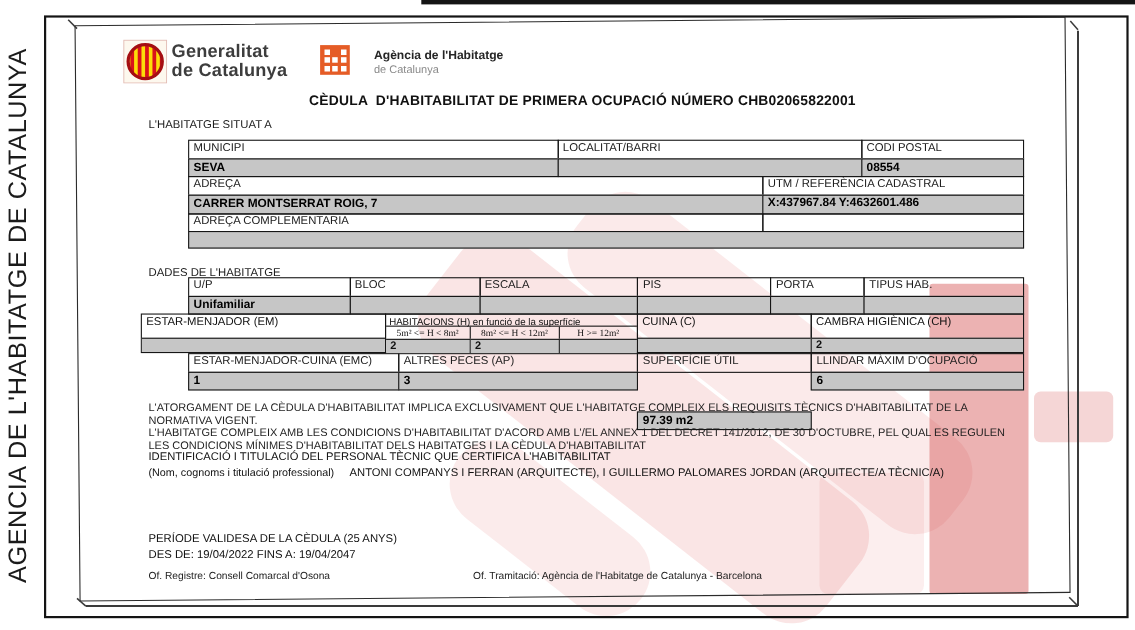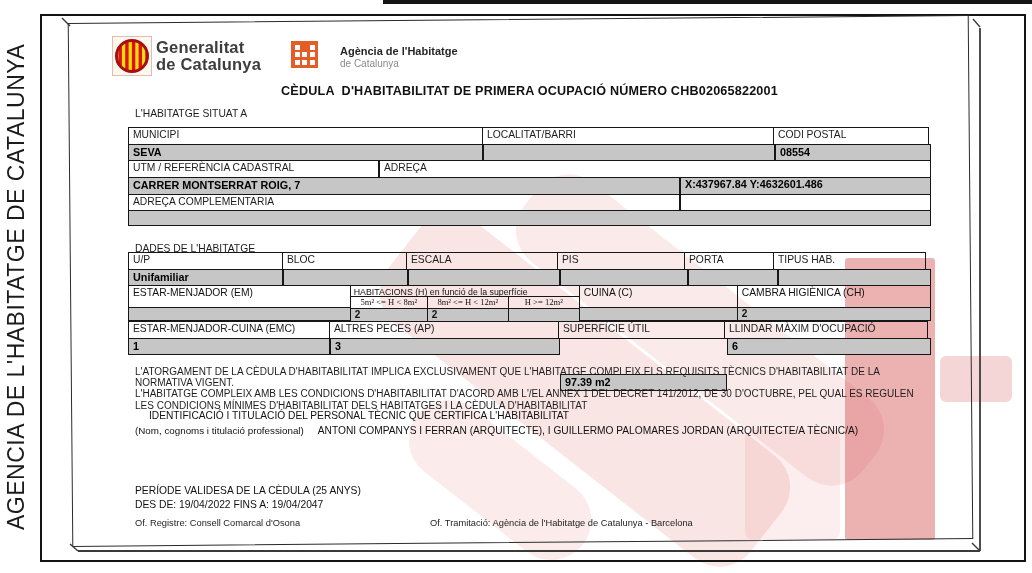--- a/index.html
+++ b/index.html
@@ -25,21 +25,21 @@
   #ag-icon{position:absolute;left:291px;top:41px;width:27px;height:27px;background:#e55c26;
      display:grid;grid-template-columns:1fr 1fr 1fr;grid-template-rows:1fr 1fr 1fr;gap:2.5px;padding:3.5px;box-sizing:border-box;}
   #ag-icon .w{background:#fff;}
   #ag-icon .e{background:transparent;}
   #ag-text-1{font-size:11px;font-weight:bold;color:#262626;}
   #ag-text-2{font-size:10px;color:#8a8a8a;margin-top:1px;}
   #doc-title{left:128px;top:84px;width:803px;text-align:center;font-weight:bold;font-size:12.6px;white-space:pre;letter-spacing:.2px;}
   
   .t-row{display:flex;}
   .t-row + .t-row{margin-top:-1px;justify-content:space-between;}
-  .t-cell{border:1px solid #161616;box-sizing:border-box;padding:1px 4px;overflow:hidden;}
+  .t-cell{border:1px solid #161616;box-sizing:border-box;padding:1px 4px;overflow:hidden;margin-left:43px;}
   .t-cell + .t-cell{margin-left:-1px;}
   .t-cell.hd{font-size:10.3px;color:#1c1c1c;background:transparent;}
   .t-cell.val{background:#c6c6c6;font-weight:bold;font-size:10.8px;color:#000;}
   .h18{height:18px;} .h17{height:17px;} .h16{height:16px;}
   
   .cplx{display:flex;margin-top:-1px;}
   .cplx-col{border:1px solid #161616;box-sizing:border-box;height:36px;position:relative;}
   .cplx-col + .cplx-col{margin-left:-1px;}
   .cplx-col .chd{font-size:10.3px;padding:1px 4px;}
   .cplx-col .cval{position:absolute;left:0;right:0;bottom:0;height:13px;background:#c6c6c6;
@@ -139,22 +139,22 @@
       <div class="t-cell hd h18" style="width:355px;">MUNICIPI</div>
       <div class="t-cell hd h18" style="width:292px;">LOCALITAT/BARRI</div>
       <div class="t-cell hd h18" style="width:156px;">CODI POSTAL</div>
     </div>
     <div class="t-row">
       <div class="t-cell val h17" style="width:355px;">SEVA</div>
       <div class="t-cell val h17" style="width:292px;"></div>
       <div class="t-cell val h17" style="width:156px;">08554</div>
     </div>
     <div class="t-row">
+      <div class="t-cell hd h18" style="width:552px;">ADREÇA</div>
       <div class="t-cell hd h18" style="width:251px;">UTM / REFERÈNCIA CADASTRAL</div>
-      <div class="t-cell hd h18" style="width:552px;">ADREÇA</div>
     </div>
     <div class="t-row">
       <div class="t-cell val h18" style="width:552px;">CARRER MONTSERRAT ROIG, 7</div>
       <div class="t-cell val h18" style="width:251px;padding-top:0;">X:437967.84 Y:4632601.486</div>
     </div>
     <div class="t-row">
       <div class="t-cell hd h17" style="width:552px;">ADREÇA COMPLEMENTARIA</div>
       <div class="t-cell hd h17" style="width:251px;"></div>
     </div>
     <div class="t-row">
@@ -222,21 +222,21 @@
       <div class="t-cell val h17" style="width:167px;margin-top:36px;">97.39 m2</div>
       <div class="t-cell val h17" style="width:204px;">6</div>
     </div>
   </div>
 
   <div class="content para" style="left:135px;top:366px;">
     <div>L'ATORGAMENT DE LA CÈDULA D'HABITABILITAT IMPLICA EXCLUSIVAMENT QUE L'HABITATGE COMPLEIX ELS REQUISITS TÈCNICS D'HABITABILITAT DE LA NORMATIVA VIGENT.</div>
     <div>L'HABITATGE COMPLEIX AMB LES CONDICIONS D'HABITABILITAT D'ACORD AMB L'/EL ANNEX 1 DEL DECRET 141/2012, DE 30 D'OCTUBRE, PEL QUAL ES REGULEN LES CONDICIONS MÍNIMES D'HABITABILITAT DELS HABITATGES I LA CÈDULA D'HABITABILITAT</div>
   </div>
 
-  <div class="content" id="tech-title" style="left:135px;top:410px;margin-left:14px;">IDENTIFICACIÓ I TITULACIÓ DEL PERSONAL TÈCNIC QUE CERTIFICA L'HABITABILITAT</div>
+  <div class="content" id="tech-title" style="left:135px;top:410px;">IDENTIFICACIÓ I TITULACIÓ DEL PERSONAL TÈCNIC QUE CERTIFICA L'HABITABILITAT</div>
   <div class="content" id="tech-line" style="left:135px;top:425px;width:810px;">
     <span id="tech-note">(Nom, cognoms i titulació professional)</span><span id="tech-names">ANTONI COMPANYS I FERRAN (ARQUITECTE), I GUILLERMO PALOMARES JORDAN (ARQUITECTE/A TÈCNIC/A)</span>
   </div>
 
   <div class="content" style="left:135px;top:484px;">
     <div class="validity-line">PERÍODE VALIDESA DE LA CÈDULA (25 ANYS)</div>
     <div class="validity-line">DES DE: 19/04/2022 FINS A: 19/04/2047</div>
   </div>
 
   <div class="content footer-txt" style="left:135px;top:518px;">Of. Registre: Consell Comarcal d'Osona</div>

